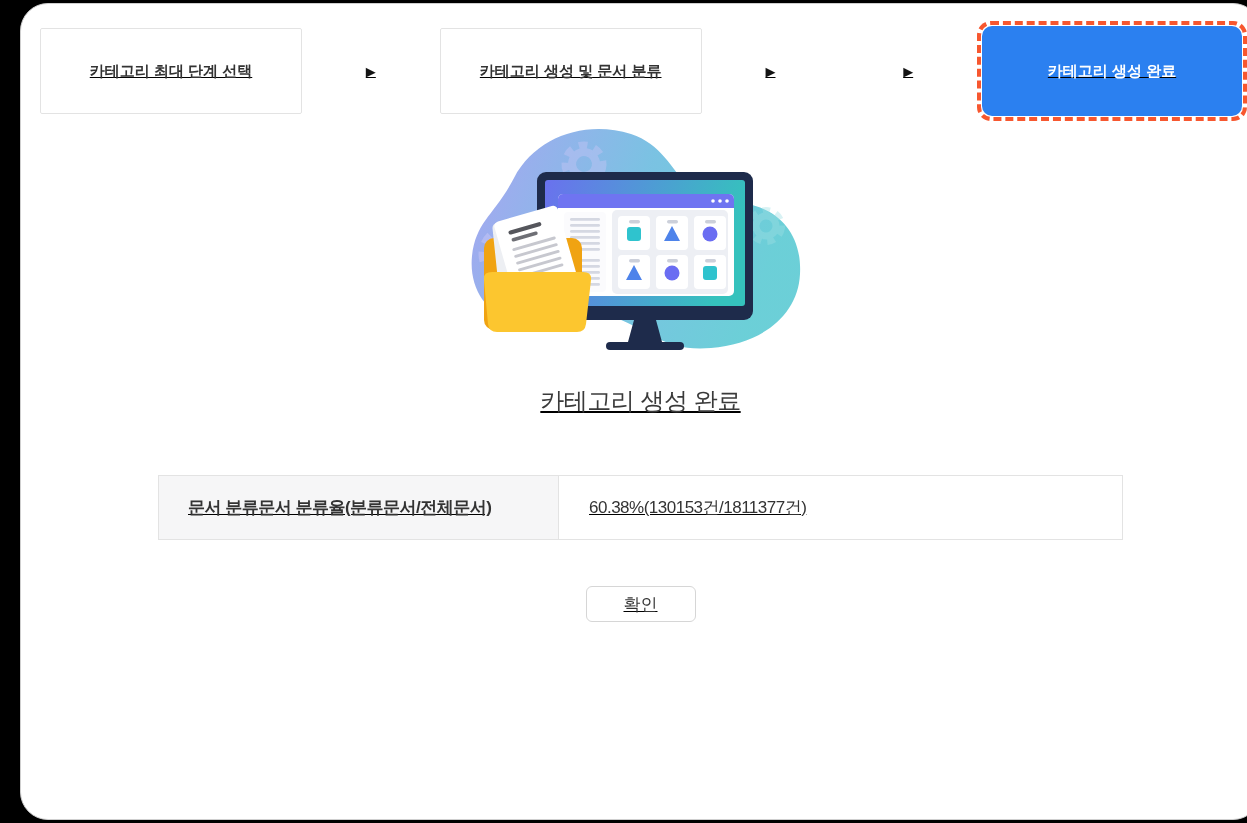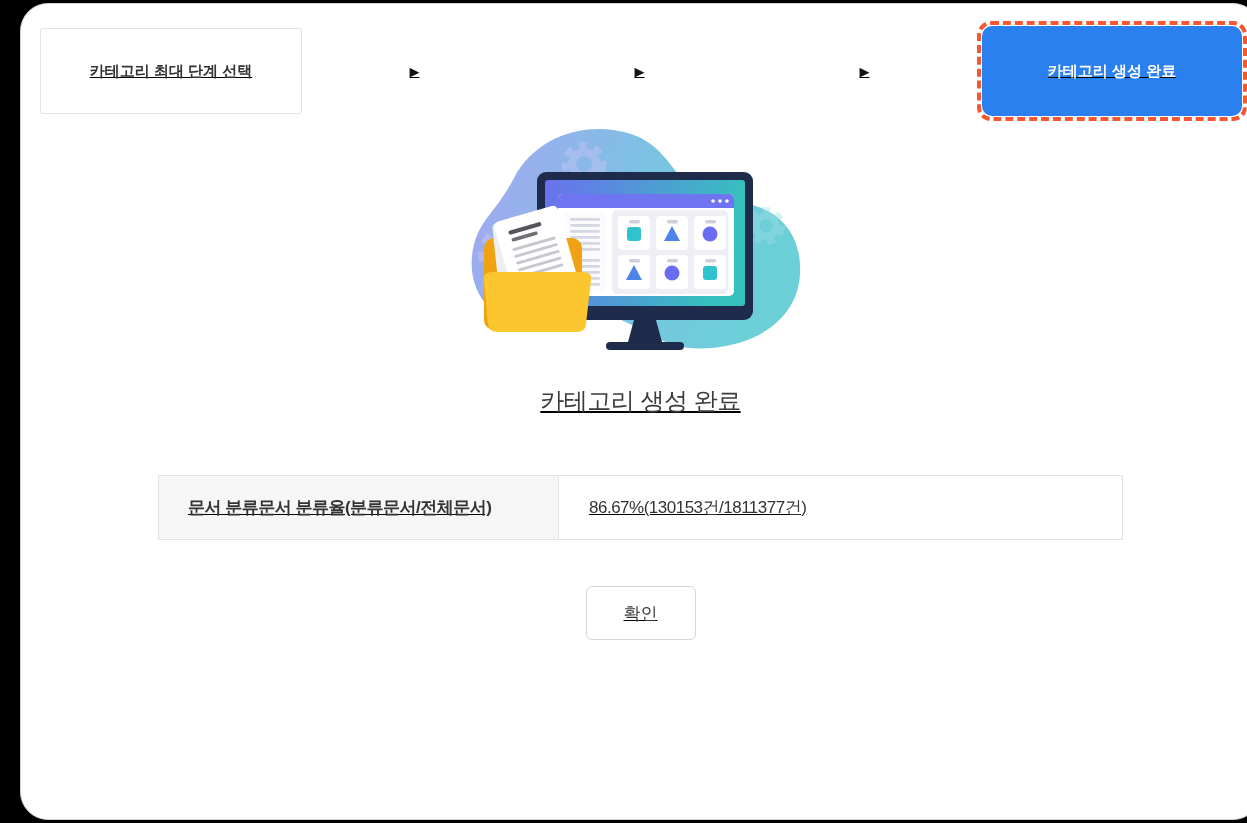--- a/index.html
+++ b/index.html
@@ -60,36 +60,39 @@
     letter-spacing: -0.5px;
   }
   .summary-table td.label-cell {
     width: 400px; background: #f6f6f7; font-weight: 700; padding-left: 29px;
   }
   .summary-table td.value-cell { background: #fff; padding-left: 30px; }
 
   
   .confirm-wrap { margin-top: 46px; display: flex; justify-content: center; }
   .confirm-btn {
-    width: 110px; height: 54px;
+    width: 110px; height: 36px;
     background: #fff; border: 1px solid #d6d6d6; border-radius: 6px;
     font-size: 17px; color: #333; cursor: pointer;
     font-family: "Liberation Sans", "DejaVu Sans", sans-serif;
   }
 </style>
 </head>
 <body>
 
 <div class="card">
 
   <div class="steps">
     <div class="step">
       <span>카테고리 최대 단계 선택</span>
     </div>
     <div class="step-arrow">▶</div>
+    <div class="step">
+      <span>카테고리 생성 및 문서 분류</span>
+    </div>
     <div class="step-arrow">▶</div>
     <div class="step-arrow">▶</div>
     <div class="step-active-wrap">
       <div class="step-active">
         <span>카테고리 생성 완료</span>
       </div>
     </div>
   </div>
 
   <div class="illustration-wrap">
@@ -200,21 +203,21 @@
       </g>
     </svg>
   </div>
 
   <div class="page-title">카테고리 생성 완료</div>
 
   <table class="summary-table">
     <tbody>
       <tr>
         <td class="label-cell">문서 분류문서 분류율(분류문서/전체문서)</td>
-        <td class="value-cell">86.67%(130153건/1811377건)</td>
+        <td class="value-cell">60.38%(130153건/1811377건)</td>
       </tr>
     </tbody>
   </table>
 
   <div class="confirm-wrap">
     <button class="confirm-btn">확인</button>
   </div>
 
 </div>
 

